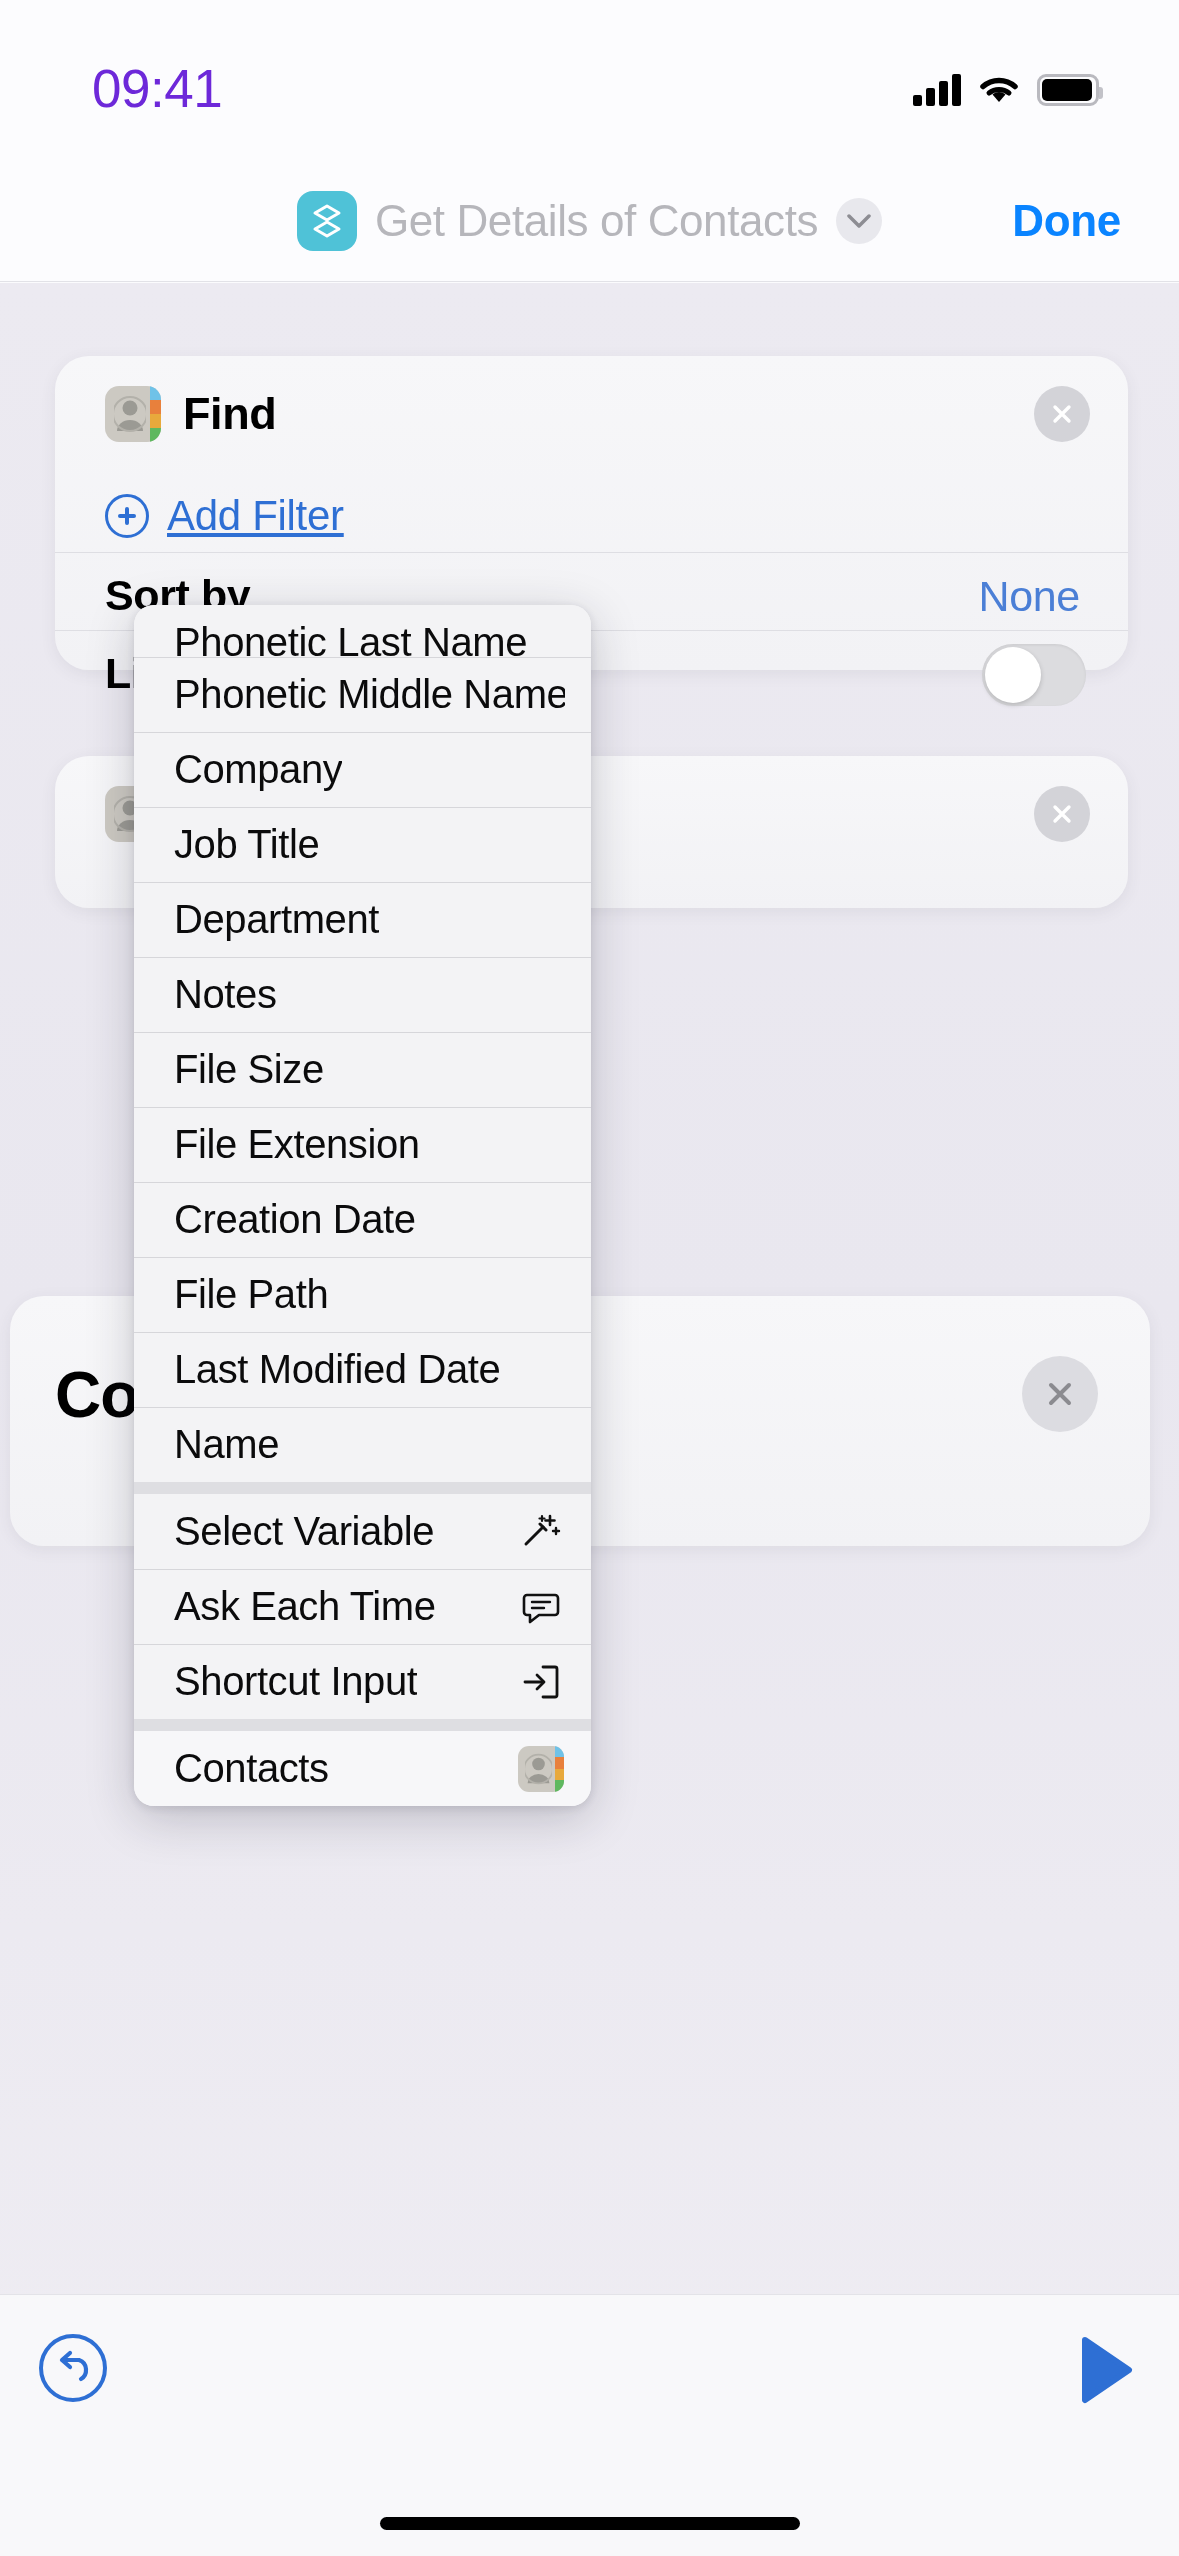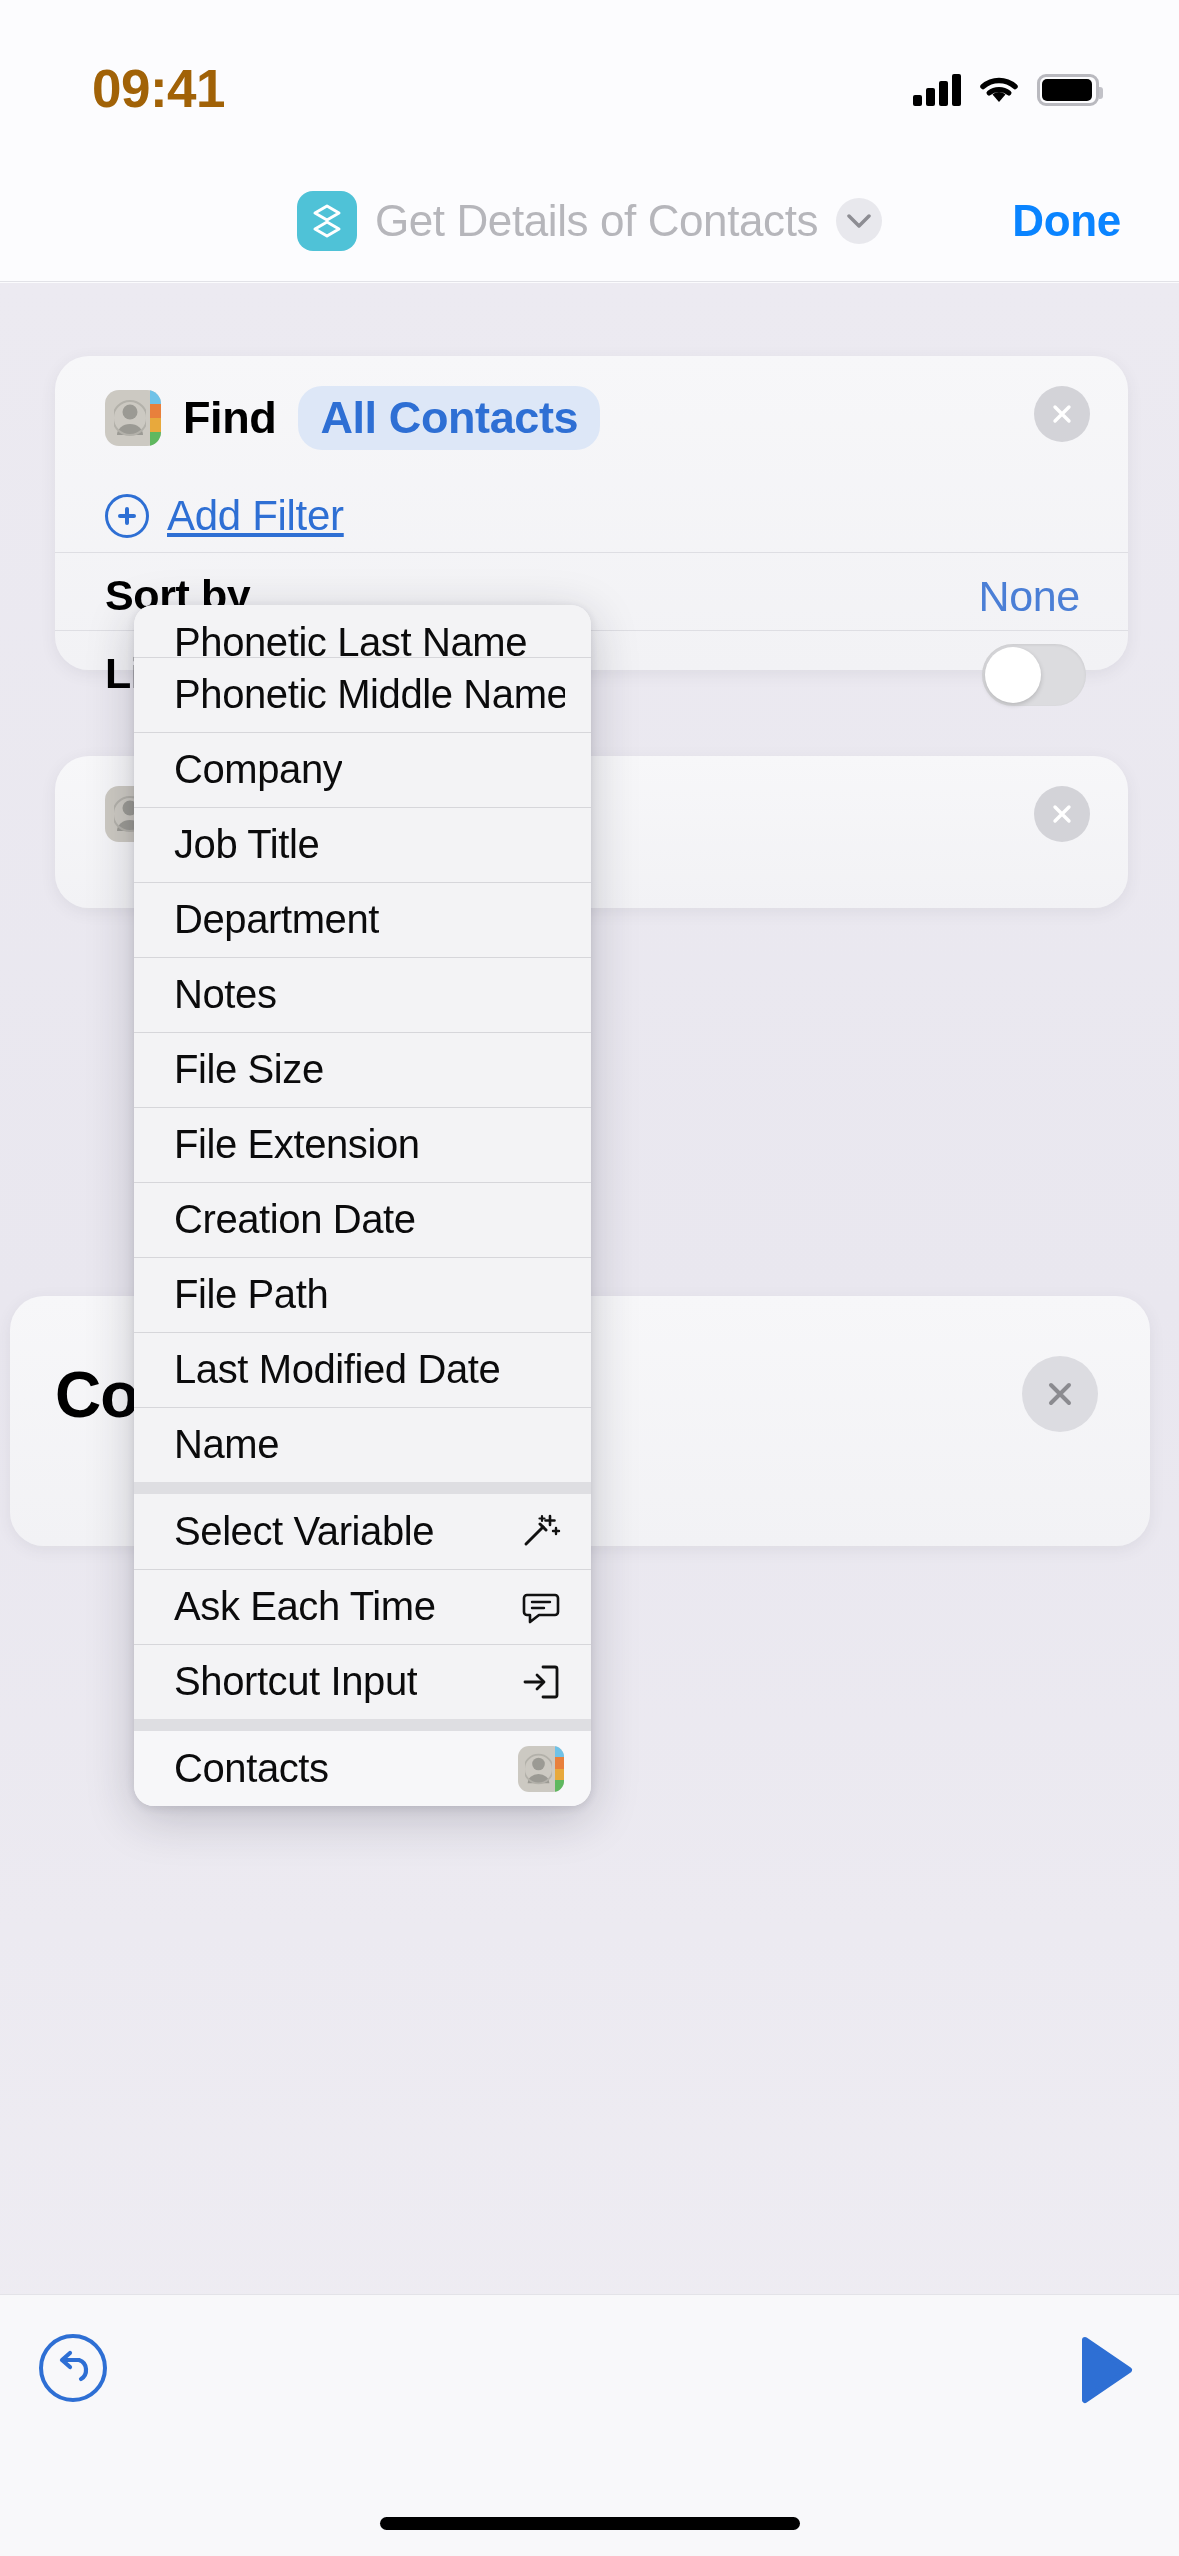--- a/index.html
+++ b/index.html
@@ -16,22 +16,22 @@
     overflow: hidden;
   }
 
   
   .statusbar {
     position: absolute; top: 0; left: 0; width: 1179px; height: 160px;
     background: #fcfcfe;
   }
   .sb-time {
     position: absolute; left: 92px; top: 58px;
-    font-size: 53px; font-weight: 700; letter-spacing: -0.5px;
-    color: #a16207;
+    font-size: 53px; font-weight: 400; letter-spacing: -0.5px;
+    color: #6d28d9;
   }
   .sb-right {
     position: absolute; right: 80px; top: 62px;
     display: flex; align-items: flex-end; gap: 16px; height: 44px;
   }
   .sig { display: flex; align-items: flex-end; gap: 4px; height: 34px; }
   .sig i { display: block; width: 9px; background: #000; border-radius: 2px; }
   .sig i:nth-child(1){height:11px;}
   .sig i:nth-child(2){height:18px;}
   .sig i:nth-child(3){height:25px;}
@@ -266,21 +266,20 @@
             <circle cx="16" cy="19" r="17" fill="none" stroke="#b3b1aa" stroke-width="2"></circle>
           </svg>
           <span class="stripes">
             <i style="background:#6fc2e8"></i>
             <i style="background:#e8803c"></i>
             <i style="background:#e8a93c"></i>
             <i style="background:#5fb85f"></i>
           </span>
         </span>
         <span class="lbl-bold">Find</span>
-        <span class="pill">All Contacts</span>
       </div>
       <div class="xbtn">
         <svg width="26" height="26" viewBox="0 0 26 26">
           <path d="M6 6 L20 20 M20 6 L6 20" stroke="#fff" stroke-width="3.4" stroke-linecap="round"></path>
         </svg>
       </div>
 
       <div class="add-row">
         <span class="plus-circ"></span>
         <span class="add-lbl">Add Filter</span>

